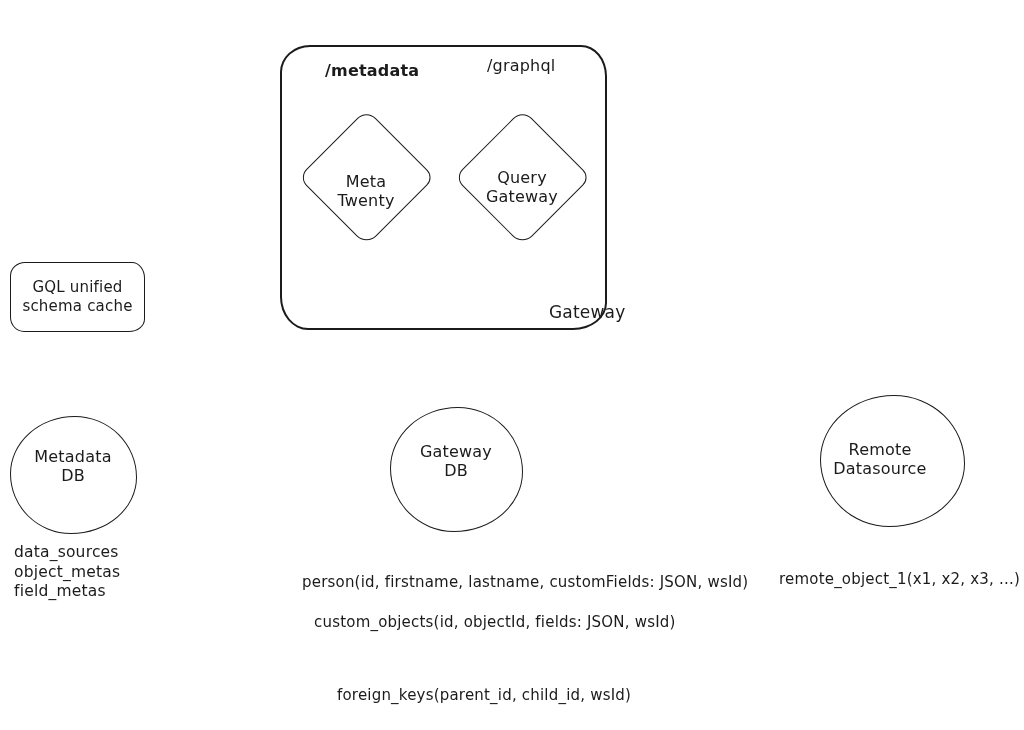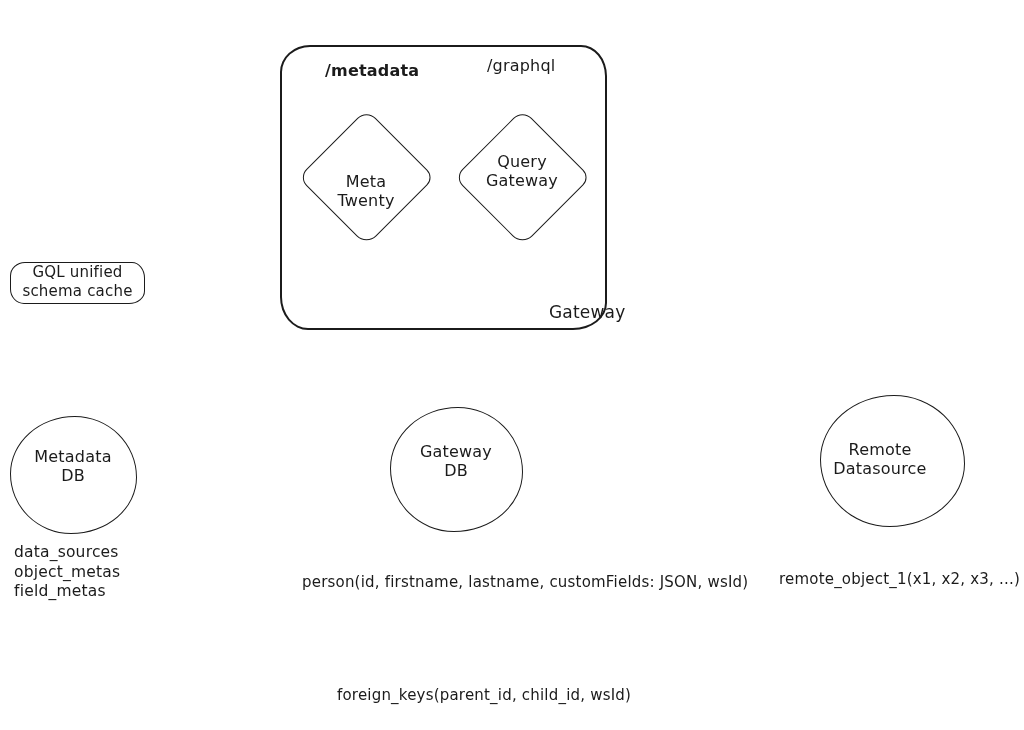--- a/index.html
+++ b/index.html
@@ -41,24 +41,24 @@
   .node-label {
     position: absolute;
     text-align: center;
     font-size: 16px;
     line-height: 19px;
     letter-spacing: 0.2px;
   }
 
   
   .cache-box {
-    left: 10px; top: 262px; width: 135px; height: 42px;
+    left: 10px; top: 262px; width: 135px; height: 70px;
     border: 1.8px solid var(--stroke);
     border-radius: 15px 13px 16px 14px / 14px 16px 13px 15px;
-    display: flex; align-items: flex-start; justify-content: center;
+    display: flex; align-items: center; justify-content: center;
   }
   .cache-label {
     text-align: center;
     font-size: 15px;
     line-height: 19px;
     letter-spacing: 0.2px;
   }
 
   
   .circle {
@@ -90,21 +90,21 @@
 
   <div class="txt gateway-label" style="left:549px; top:302px;">Gateway</div>
 
   <div class="abs diamond" style="left:318px; top:129px;"></div>
   <div class="node-label" style="left:306px; top:156px; width:120px;margin-top:16px;">
     <div>Meta</div>
     <div>Twenty</div>
   </div>
 
   <div class="abs diamond" style="left:474px; top:129px;"></div>
-  <div class="node-label" style="left:462px; top:152px; width:120px;">
+  <div class="node-label" style="left:462px; top:168px; width:120px;">
     <div>Query</div>
     <div>Gateway</div>
   </div>
 
   <div class="abs cache-box">
     <div class="cache-label">
       <div>GQL unified</div>
       <div>schema cache</div>
     </div>
   </div>
@@ -121,20 +121,21 @@
     <div class="table-name">field_metas</div>
   </div>
 
   <div class="abs circle twenty-db"></div>
   <div class="node-label" style="left:396px; top:442px; width:120px;">
     <div>Gateway</div>
     <div>DB</div>
   </div>
 
   <div class="txt table-line" style="left:302px; top:549px;">person(id, firstname, lastname, customFields: JSON, wsId)</div>
+  <div class="txt table-line" style="left:314px; top:589px;">custom_objects(id, objectId, fields: JSON, wsId)</div>
   <div class="txt table-line" style="left:337px; top:662px;">foreign_keys(parent_id, child_id, wsId)</div>
 
   <div class="abs circle remote-ds"></div>
   <div class="node-label" style="left:820px; top:440px; width:120px;">
     <div>Remote</div>
     <div>Datasource</div>
   </div>
 
   <div class="txt table-line" style="left:779px; top:546px;">remote_object_1(x1, x2, x3, ...)</div>
 

